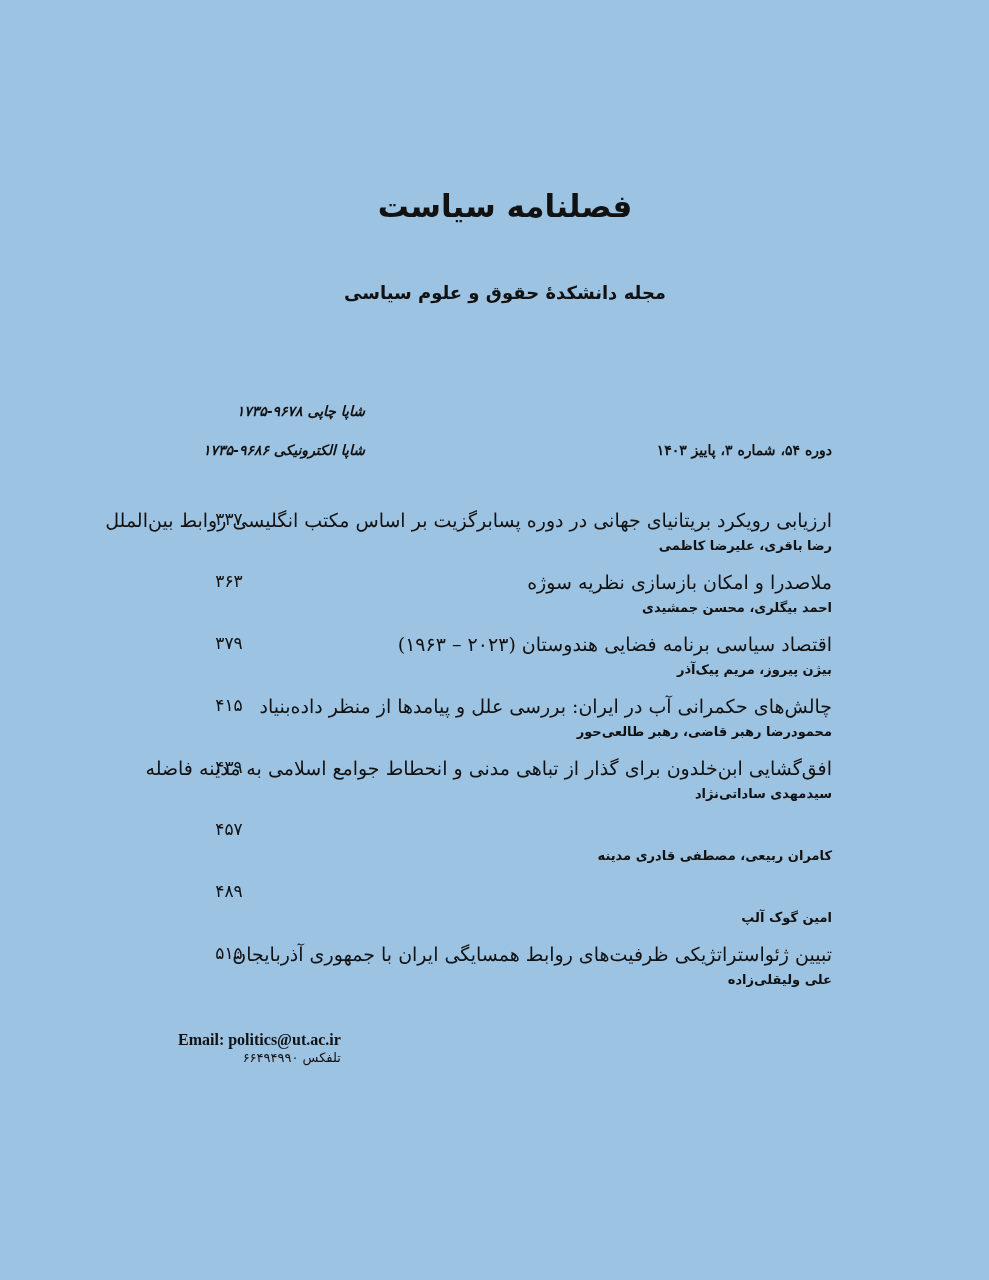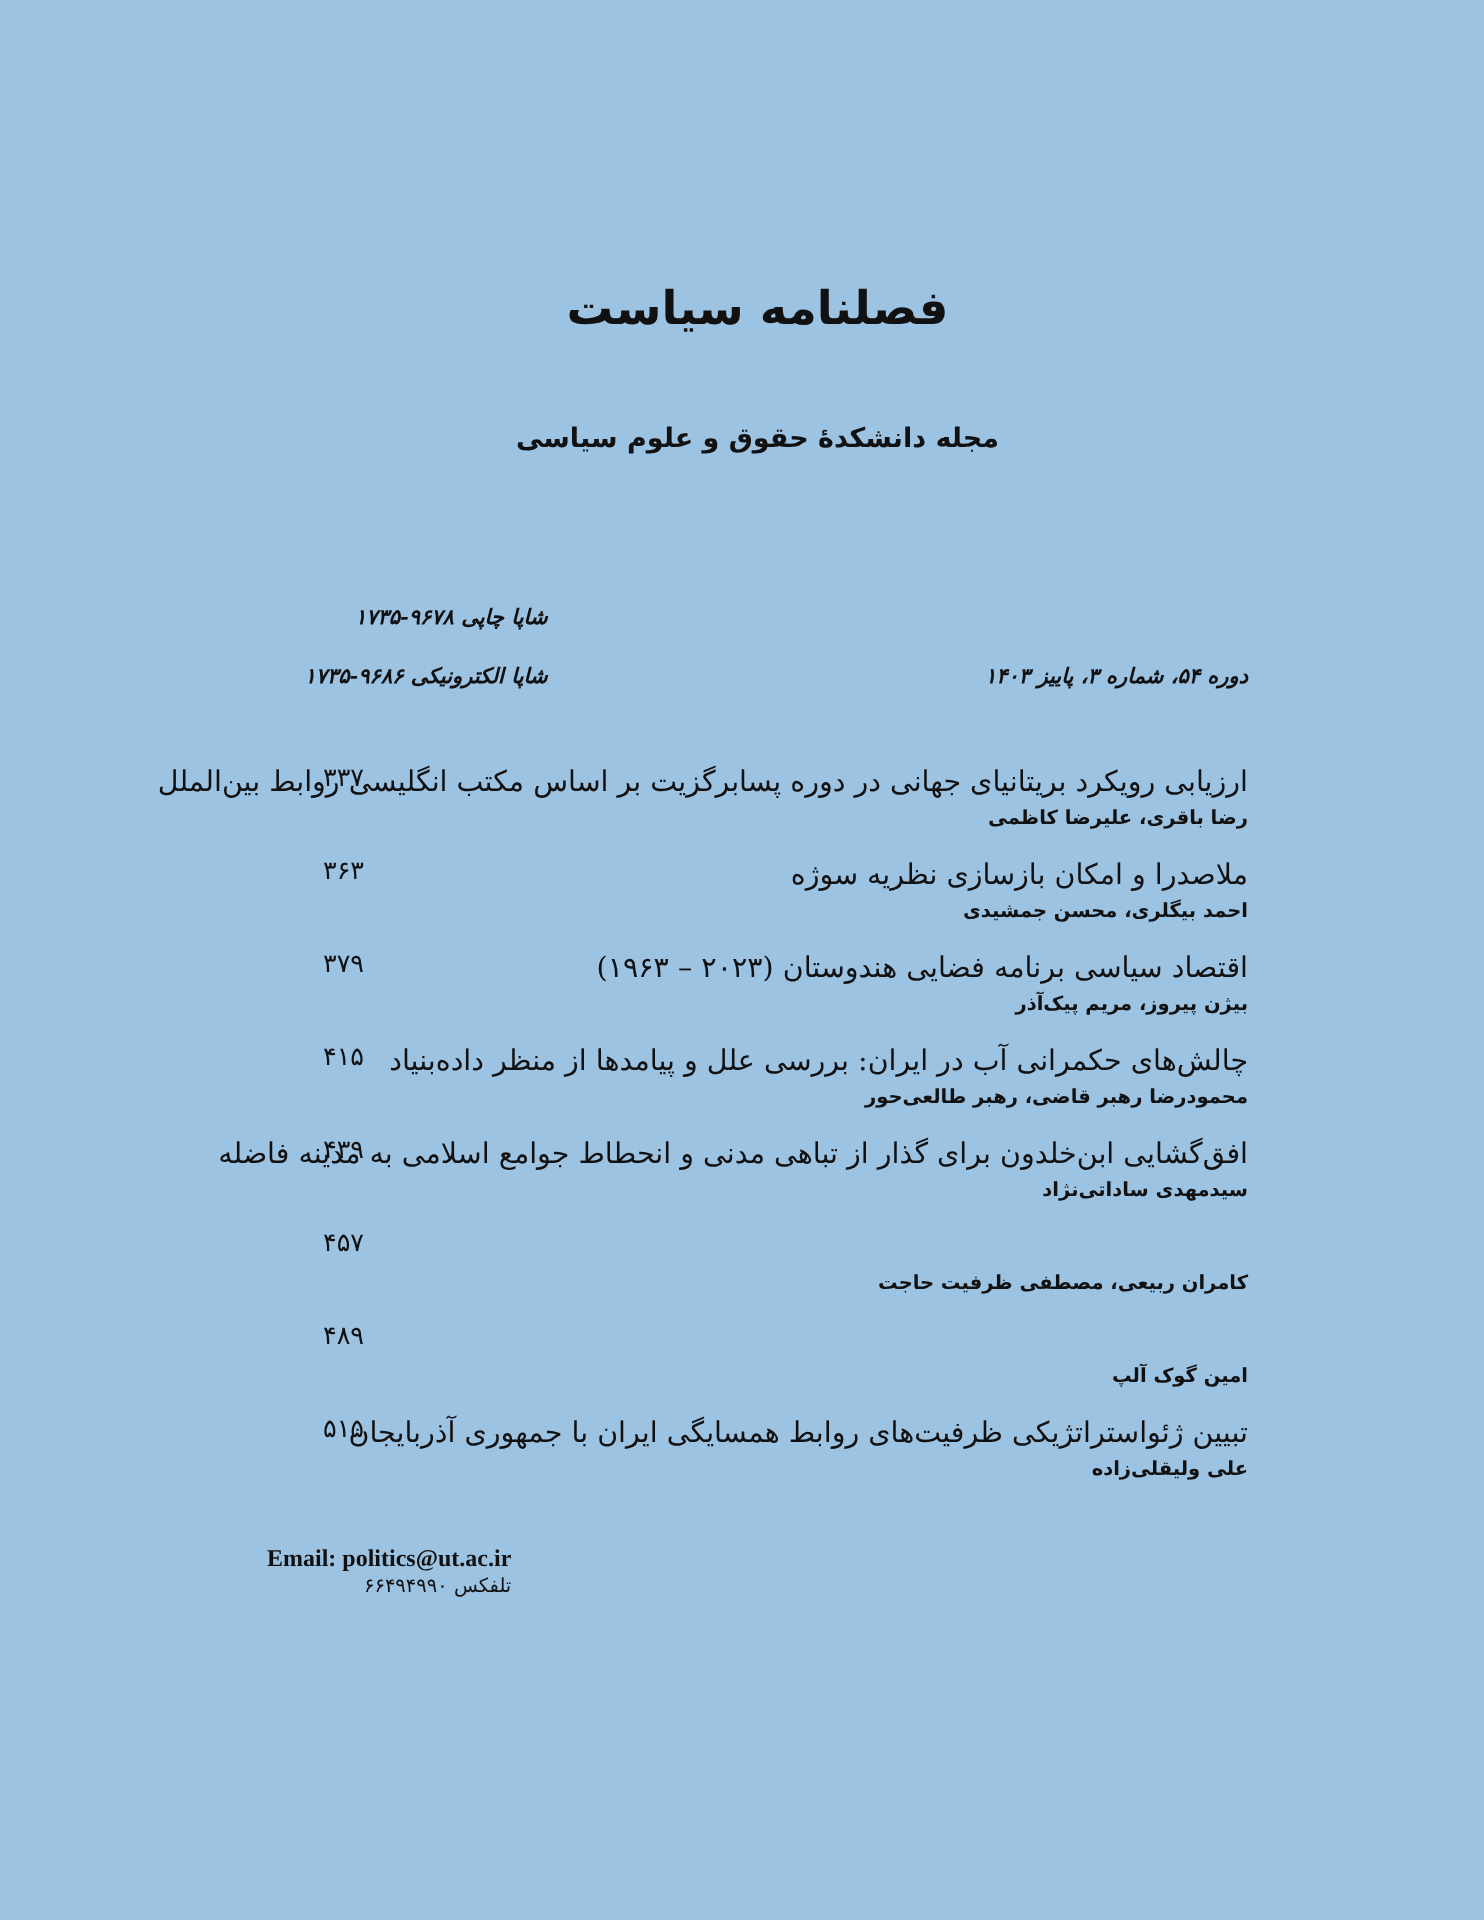--- a/index.html
+++ b/index.html
@@ -37,21 +37,20 @@
       font-weight: bold;
       font-style: italic;
       font-size: 14px;
     }
     .issn-print { right: 624px; top: 403px; }
     .issn-electronic { right: 624px; top: 442px; }
     .volume-info {
       right: 157px; top: 442px;
       direction: rtl;
       font-weight: bold;
-      font-style: italic;
       font-size: 14px;
     }
     .toc {
       left: 200px; width: 632px; top: 509px;
     }
     .toc-item {
       position: relative;
       height: 62px;
     }
     .toc-title {
@@ -129,21 +128,21 @@
     <div class="toc-page">۴۱۵</div>
     <div class="toc-authors">محمودرضا رهبر قاضی، رهبر طالعی‌حور</div>
   </div>
   <div class="toc-item">
     <div class="toc-title">افق‌گشایی ابن‌خلدون برای گذار از تباهی مدنی و انحطاط جوامع اسلامی به مدینه فاضله</div>
     <div class="toc-page">۴۳۹</div>
     <div class="toc-authors">سیدمهدی ساداتی‌نژاد</div>
   </div>
   <div class="toc-item">
     <div class="toc-page">۴۵۷</div>
-    <div class="toc-authors">کامران ربیعی، مصطفی ظرفیت حاجت</div>
+    <div class="toc-authors">کامران ربیعی، مصطفی قادری مدینه</div>
   </div>
   <div class="toc-item">
     <div class="toc-page">۴۸۹</div>
     <div class="toc-authors">امین گوک آلپ</div>
   </div>
   <div class="toc-item">
     <div class="toc-title">تبیین ژئواستراتژیکی ظرفیت‌های روابط همسایگی ایران با جمهوری آذربایجان</div>
     <div class="toc-page">۵۱۵</div>
     <div class="toc-authors">علی ولیقلی‌زاده</div>
   </div>

